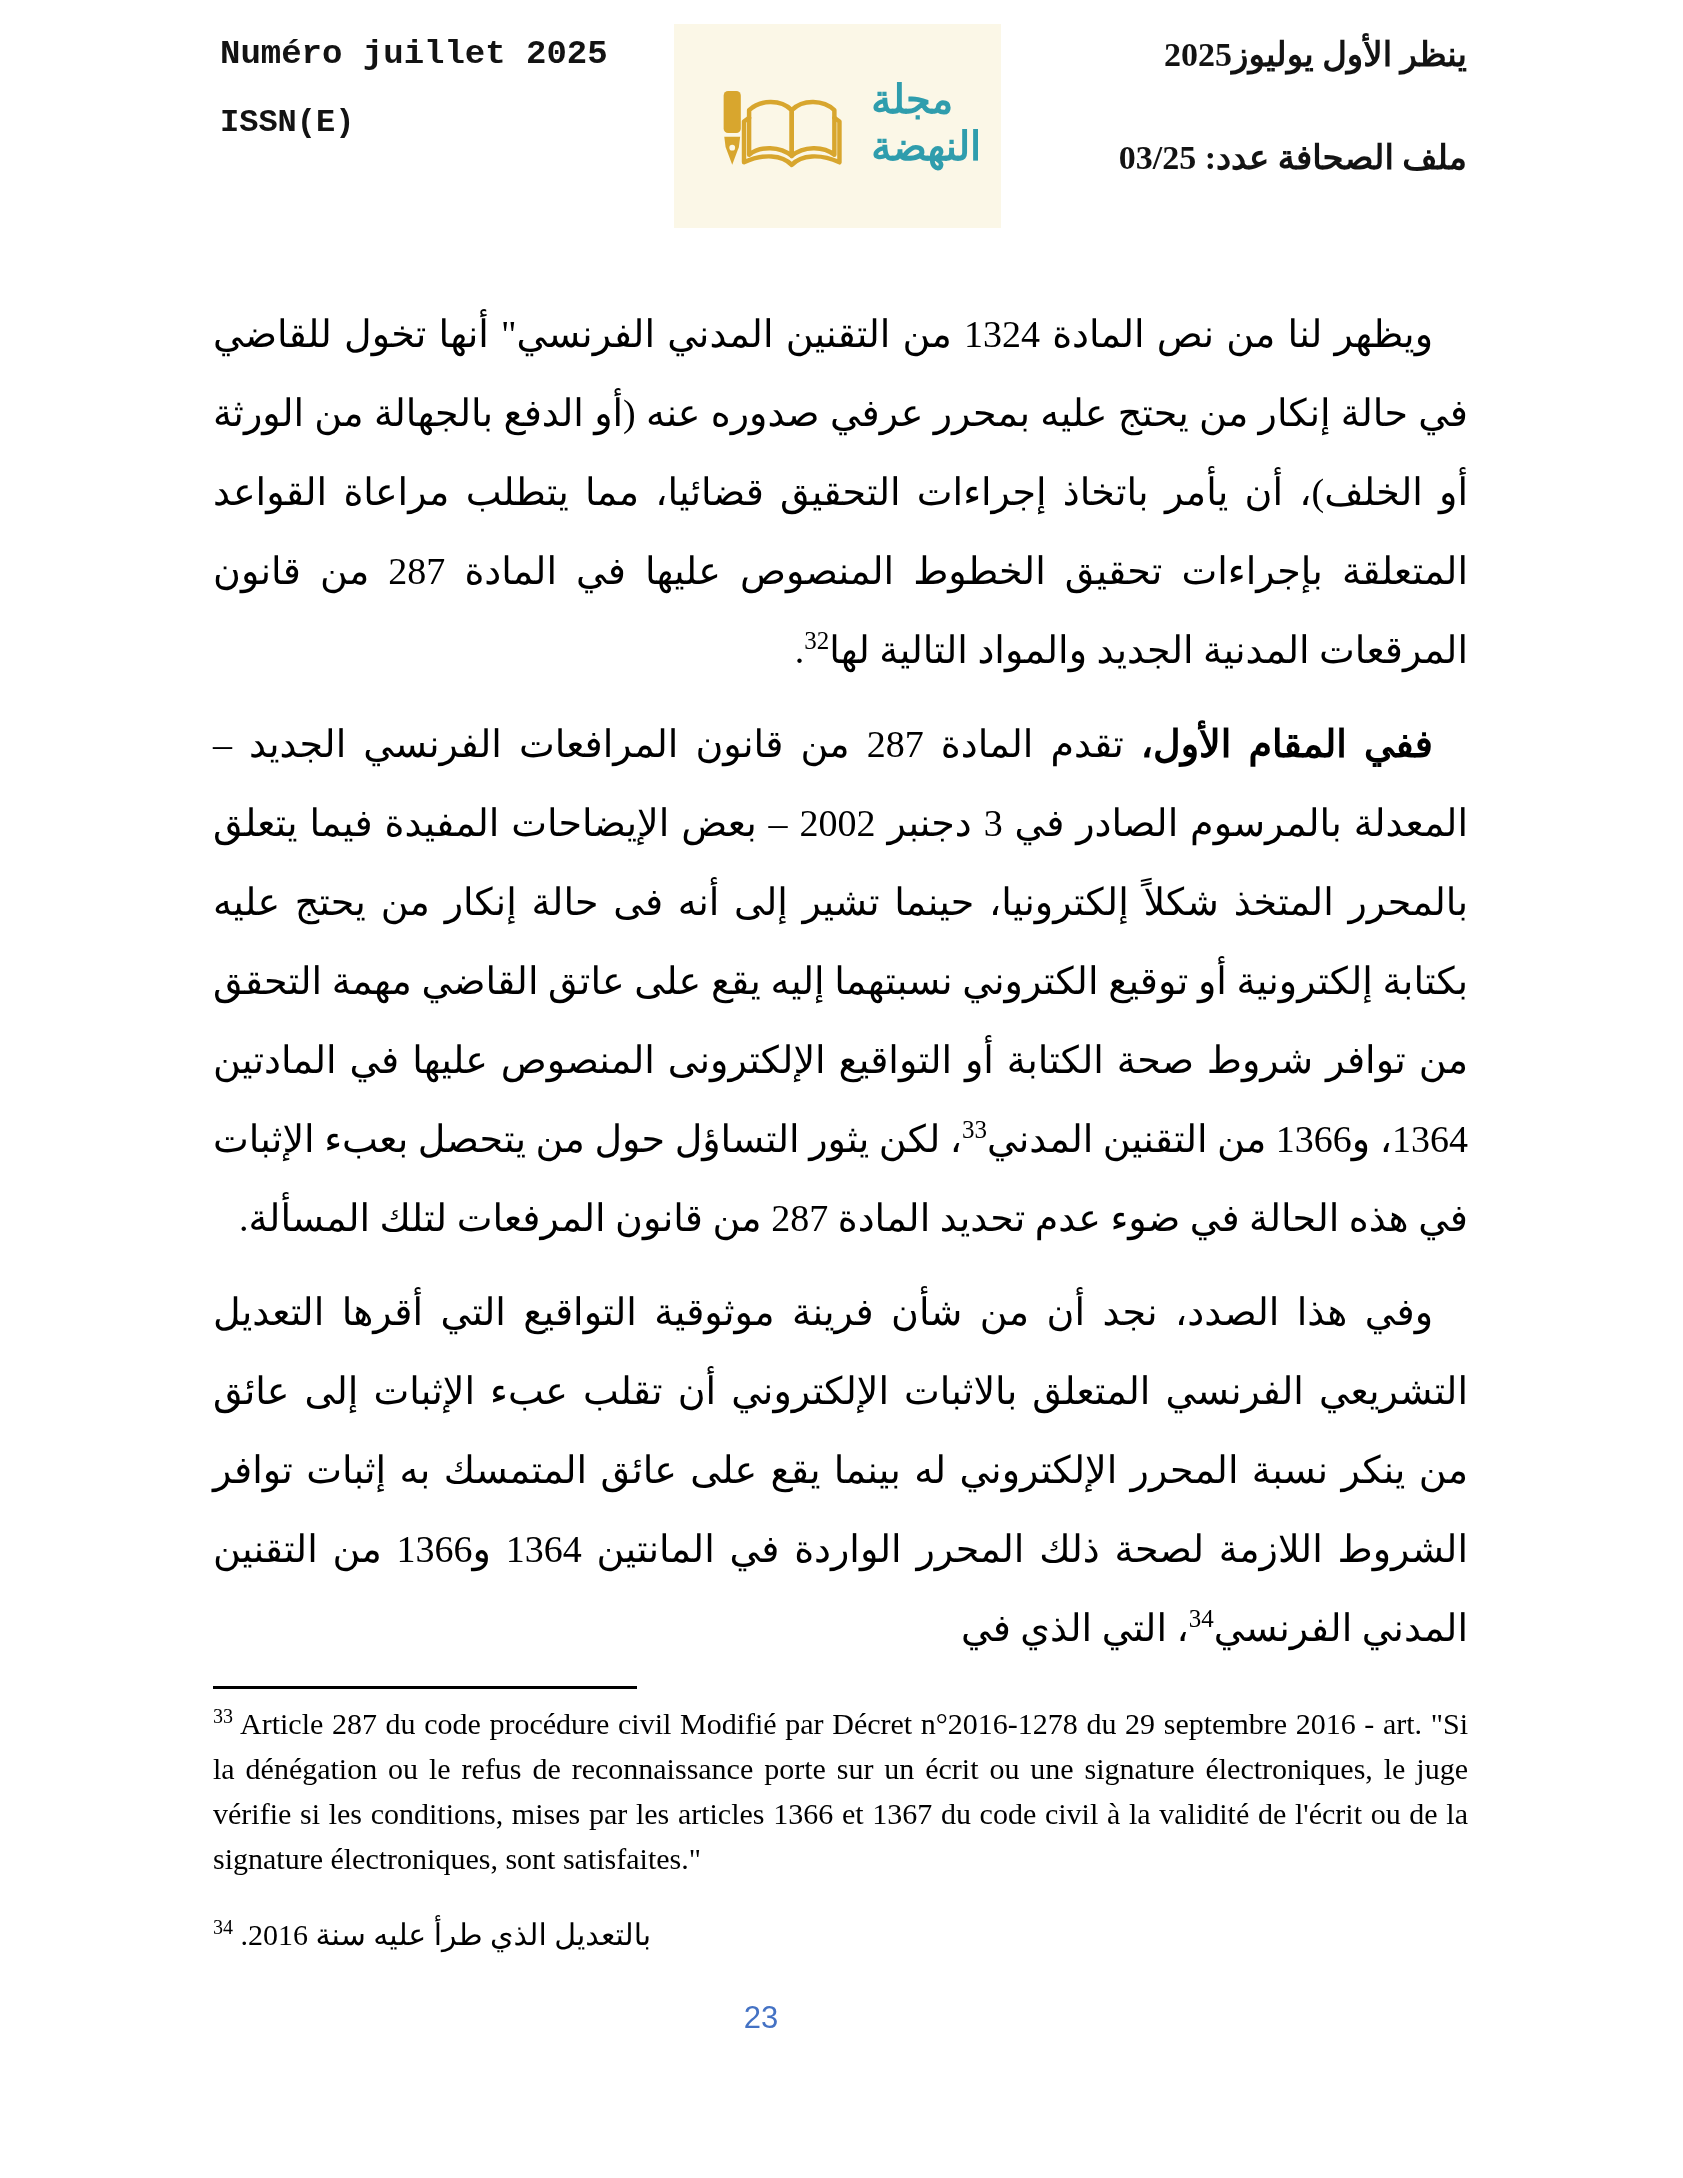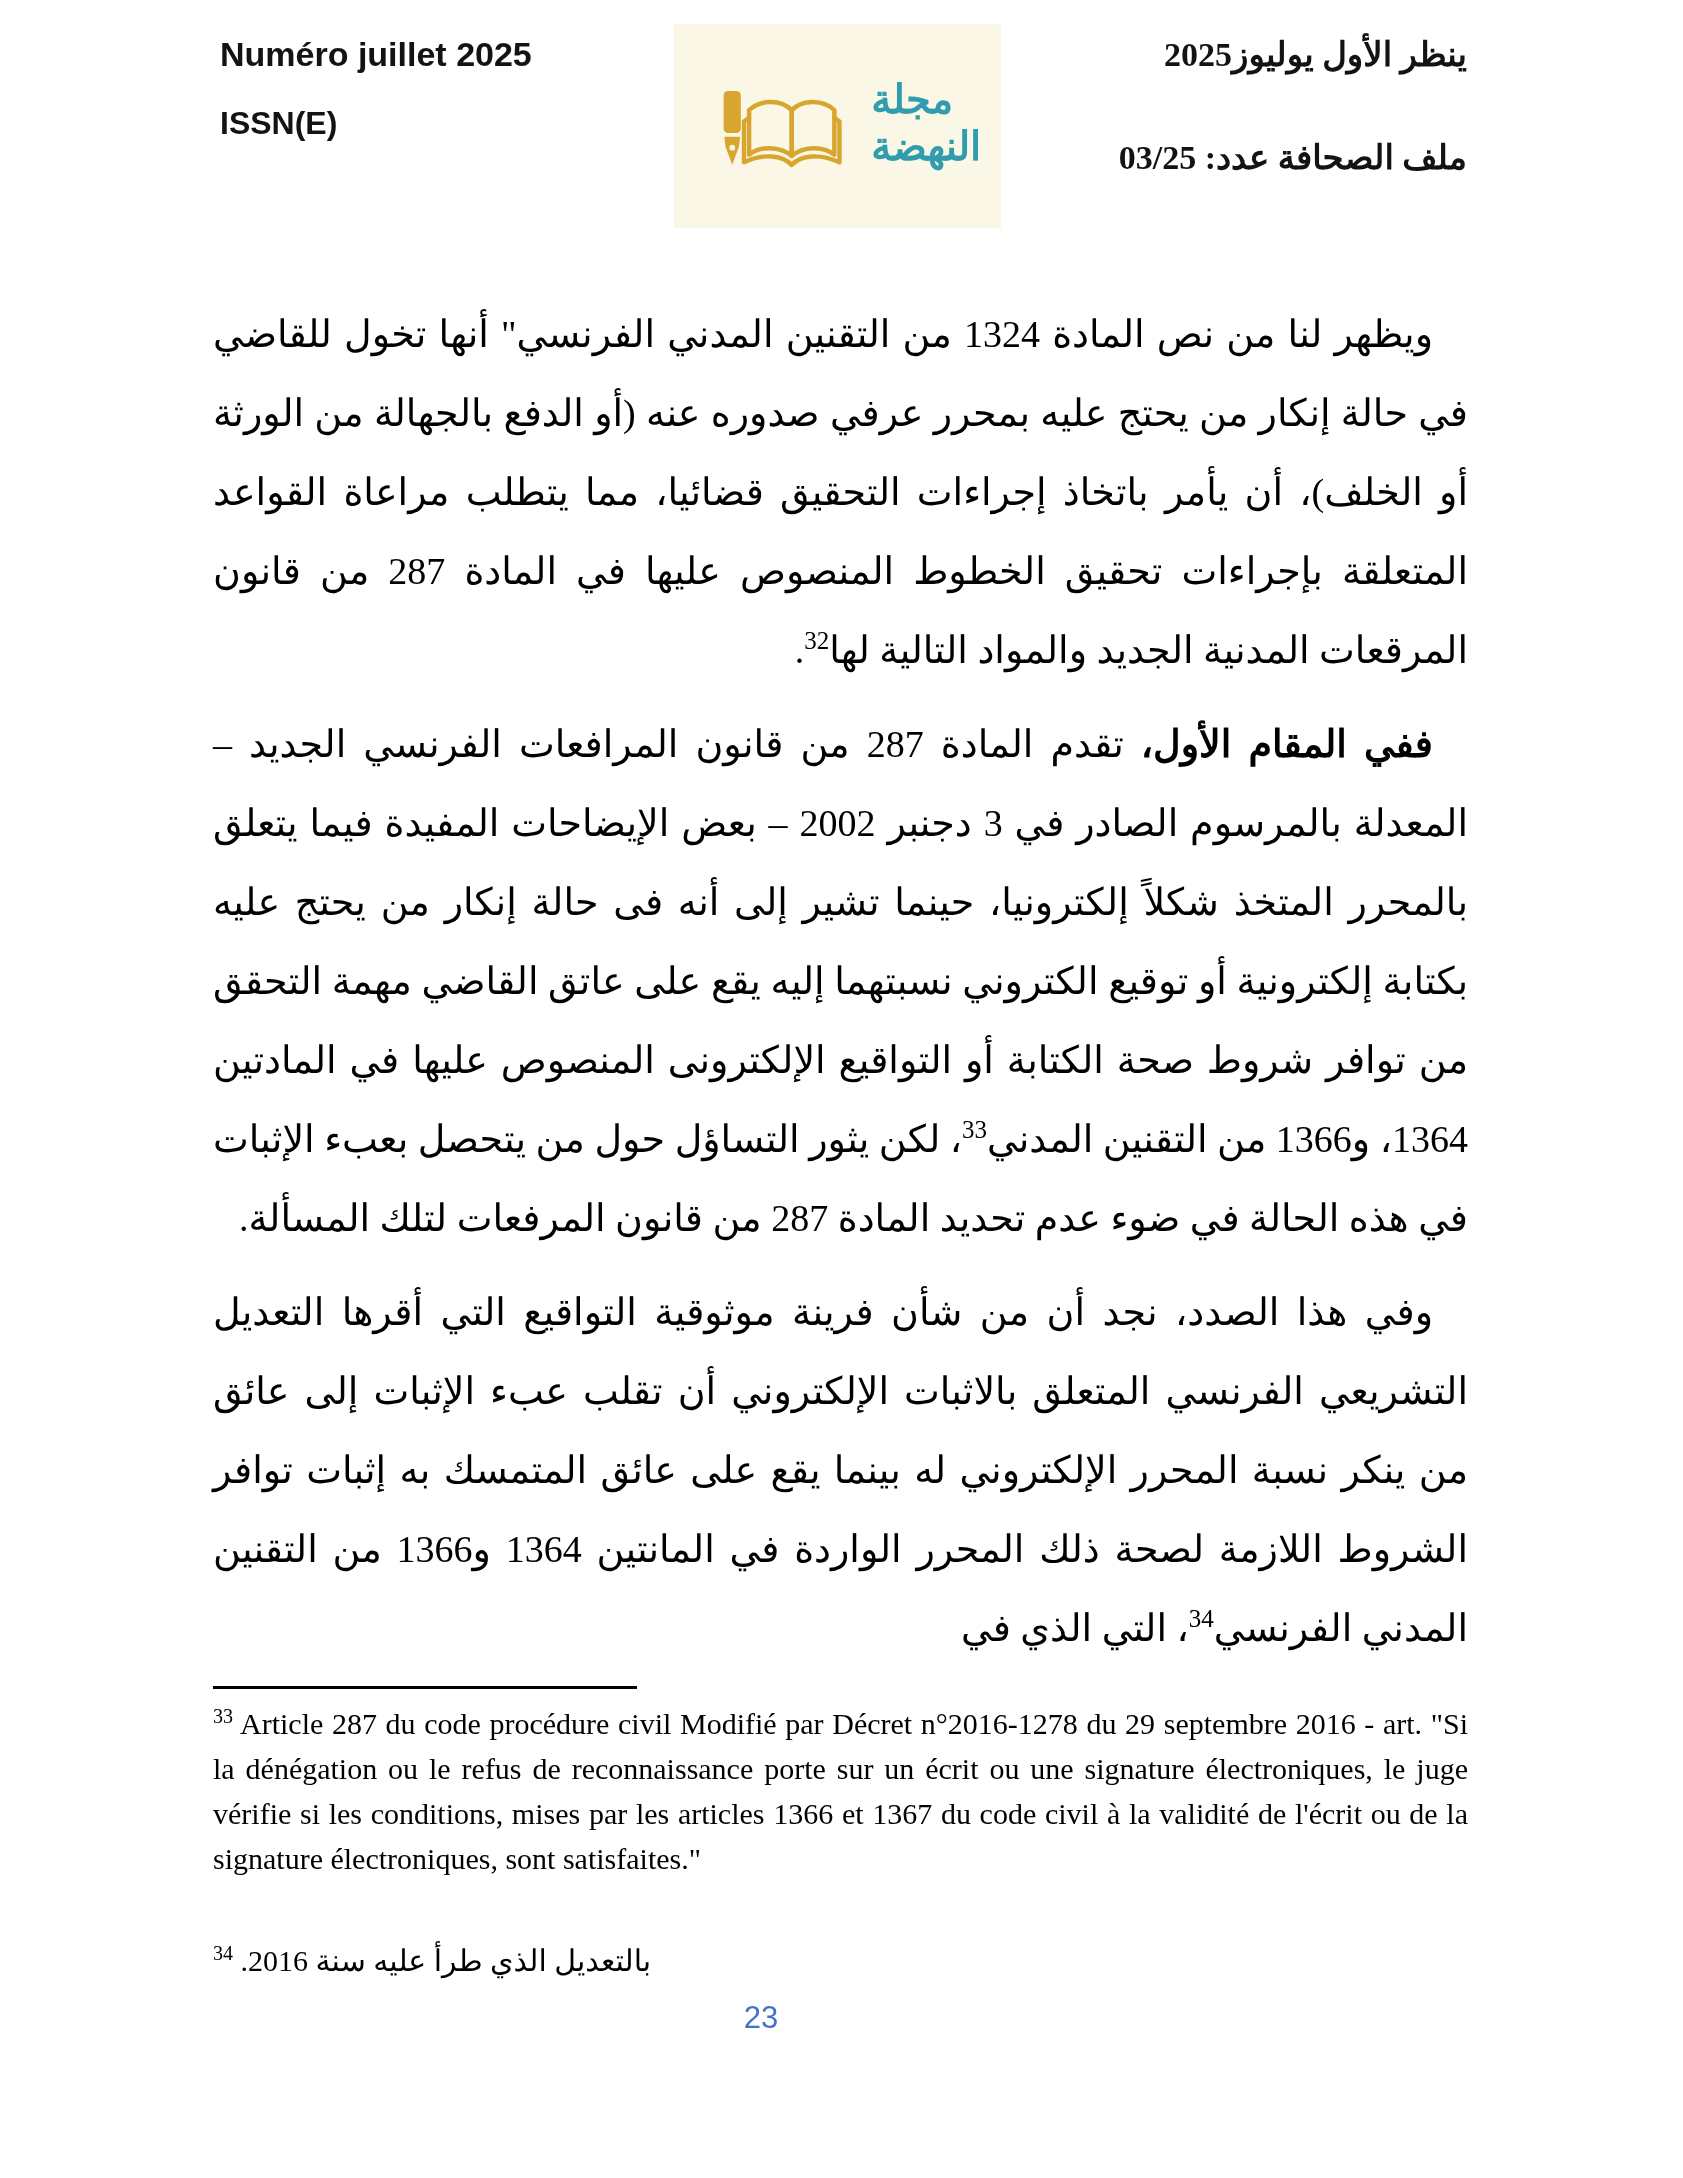--- a/index.html
+++ b/index.html
@@ -2,21 +2,21 @@
 <html lang="ar" style="--page-number-blue: #4472c4; --logo-gold: #d8a62e; --logo-teal: #2f9dad; --logo-cream: #fbf7e7;"><head>
 <meta charset="utf-8">
 <style>
   html,body{margin:0;padding:0;}
   body{width:1683px;height:2178px;position:relative;background:#ffffff;
        font-family:"Liberation Serif", serif;color:#000;}
   .page{position:absolute;left:0;top:0;width:1683px;height:2178px;background:#ffffff;overflow:hidden;}
 
   
   .header-left{position:absolute;left:220px;top:34px;
-       font-family:Liberation Sans, sans-serif;font-weight:bold;color:#131313;}
+       font-family:Liberation Mono, monospace;font-weight:bold;color:#131313;}
   .header-left .hl1{font-size:34px;line-height:40px;}
   .header-left .hl2{font-size:32px;line-height:40px;margin-top:29px;}
 
   .logo{position:absolute;left:674px;top:24px;width:327px;height:204px;
         background:var(--logo-cream,#fbf7e7);
         display:flex;flex-direction:row;align-items:center;justify-content:flex-start;}
   .logo svg{display:block;margin-top:8px;}
   .logo-title{font-size:40px;font-weight:bold;color:var(--logo-teal,#2f9dad);
         margin-top:-6px;letter-spacing:1px;}
   .pen-fill{fill:var(--logo-gold,#d8a62e);}
@@ -32,21 +32,21 @@
         direction:rtl;text-align:justify;font-size:38px;line-height:79px;}
   .body-text p{margin:0 0 15px 0;text-indent:35px;}
   .body-text sup{font-size:25px;line-height:0;vertical-align:super;}
 
   
   .footnotes{position:absolute;left:213px;top:1686px;width:1255px;font-size:30px;}
   .fn-sep{width:424px;border-top:3px solid #000;margin:0 0 12px 0;}
   .fn{line-height:44px;}
   .fn sup{font-size:20px;line-height:0;vertical-align:super;}
   .fn-fr{direction:ltr;text-align:justify;line-height:45px;margin-top:4px;}
-  .fn-34{margin-top:58px;}
+  .fn-34{margin-top:32px;}
 
   .page-num{position:absolute;left:0;top:2000px;width:1522px;text-align:center;
         color:var(--page-number-blue,#4472c4);font-size:31px;
         font-family:"Liberation Sans", sans-serif;}
 </style>
 </head>
 <body>
 
 <div class="page">
 

